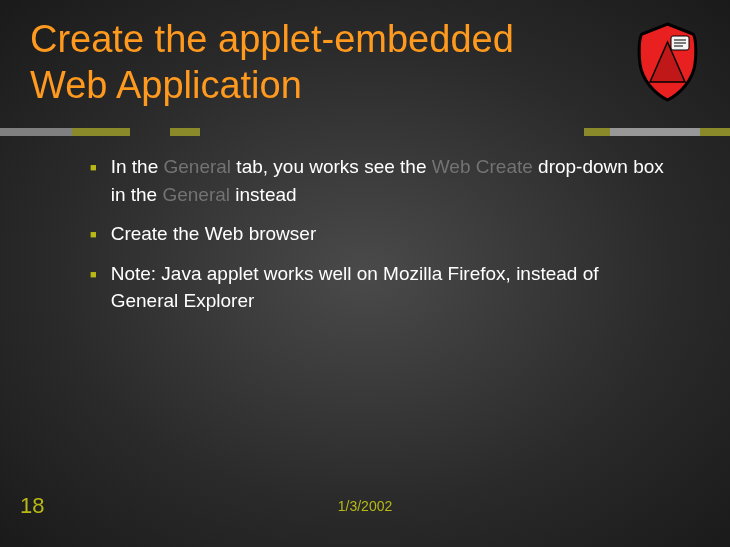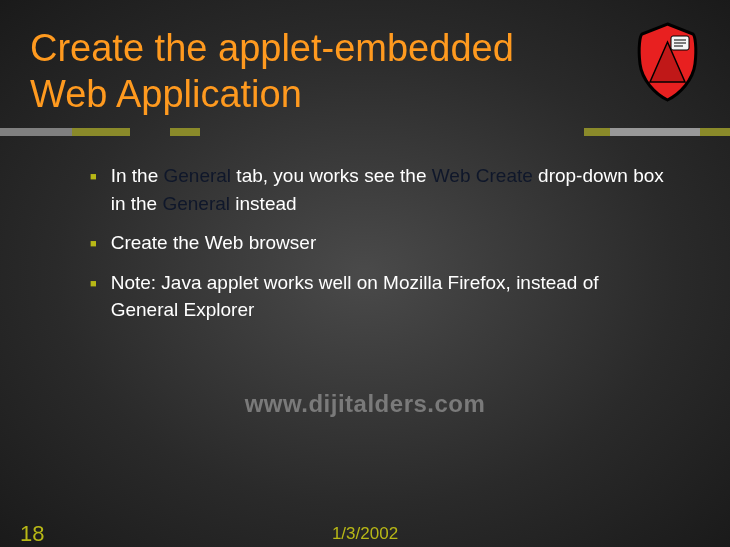--- a/index.html
+++ b/index.html
@@ -12,21 +12,21 @@
       height: 547px;
       background: radial-gradient(ellipse at center, #4a4a4a 0%, #2a2a2a 60%, #1a1a1a 100%);
       font-family: Arial, sans-serif;
       position: relative;
       overflow: hidden;
     }
     .slide {
       width: 100%;
       height: 100%;
       position: relative;
-      padding: 26px 30px;
+      padding: 17px 30px;
     }
     .title {
       color: #ff9a1f;
       font-size: 38px;
       font-weight: normal;
       line-height: 1.2;
       margin-bottom: 25px;
       max-width: 560px;
     }
     .logo {
@@ -73,49 +73,49 @@
       color: #b8b816;
       font-size: 11px;
       margin-right: 14px;
       margin-top: 7px;
       flex-shrink: 0;
     }
     .bullet-text {
       flex: 1;
     }
     .highlight {
-      color: #0f172a;
+      color: #737373;
     }
     .watermark {
       position: absolute;
       top: 390px;
       left: 50%;
       transform: translateX(-50%);
       color: #7a7a7a;
       font-size: 24px;
       font-weight: bold;
       font-family: Verdana, Arial, sans-serif;
       letter-spacing: 0.5px;
     }
     .footer {
       position: absolute;
-      bottom: 0;
+      bottom: 28px;
       left: 0;
       width: 100%;
       display: flex;
       align-items: center;
     }
     .slide-number {
       color: #b8b816;
       font-size: 22px;
       margin-left: 20px;
     }
     .date {
       color: #b8b816;
-      font-size: 17px;
+      font-size: 14px;
       position: absolute;
       left: 50%;
       transform: translateX(-50%);
     }
   </style>
 </head>
 <body>
 
 <div class="slide">
   <h1 class="title">Create the applet-embedded Web Application</h1>
@@ -152,19 +152,18 @@
     <div class="bullet-item">
       <span class="bullet-marker">■</span>
       <span class="bullet-text">Create the Web browser</span>
     </div>
     <div class="bullet-item">
       <span class="bullet-marker">■</span>
       <span class="bullet-text">Note: Java applet works well on Mozilla Firefox, instead of General Explorer</span>
     </div>
   </div>
 
-  <div class="watermark">www.dijitalders.com</div>
 
   <div class="footer">
     <span class="slide-number">18</span>
     <span class="date">1/3/2002</span>
   </div>
 </div>
 
 </body></html>

